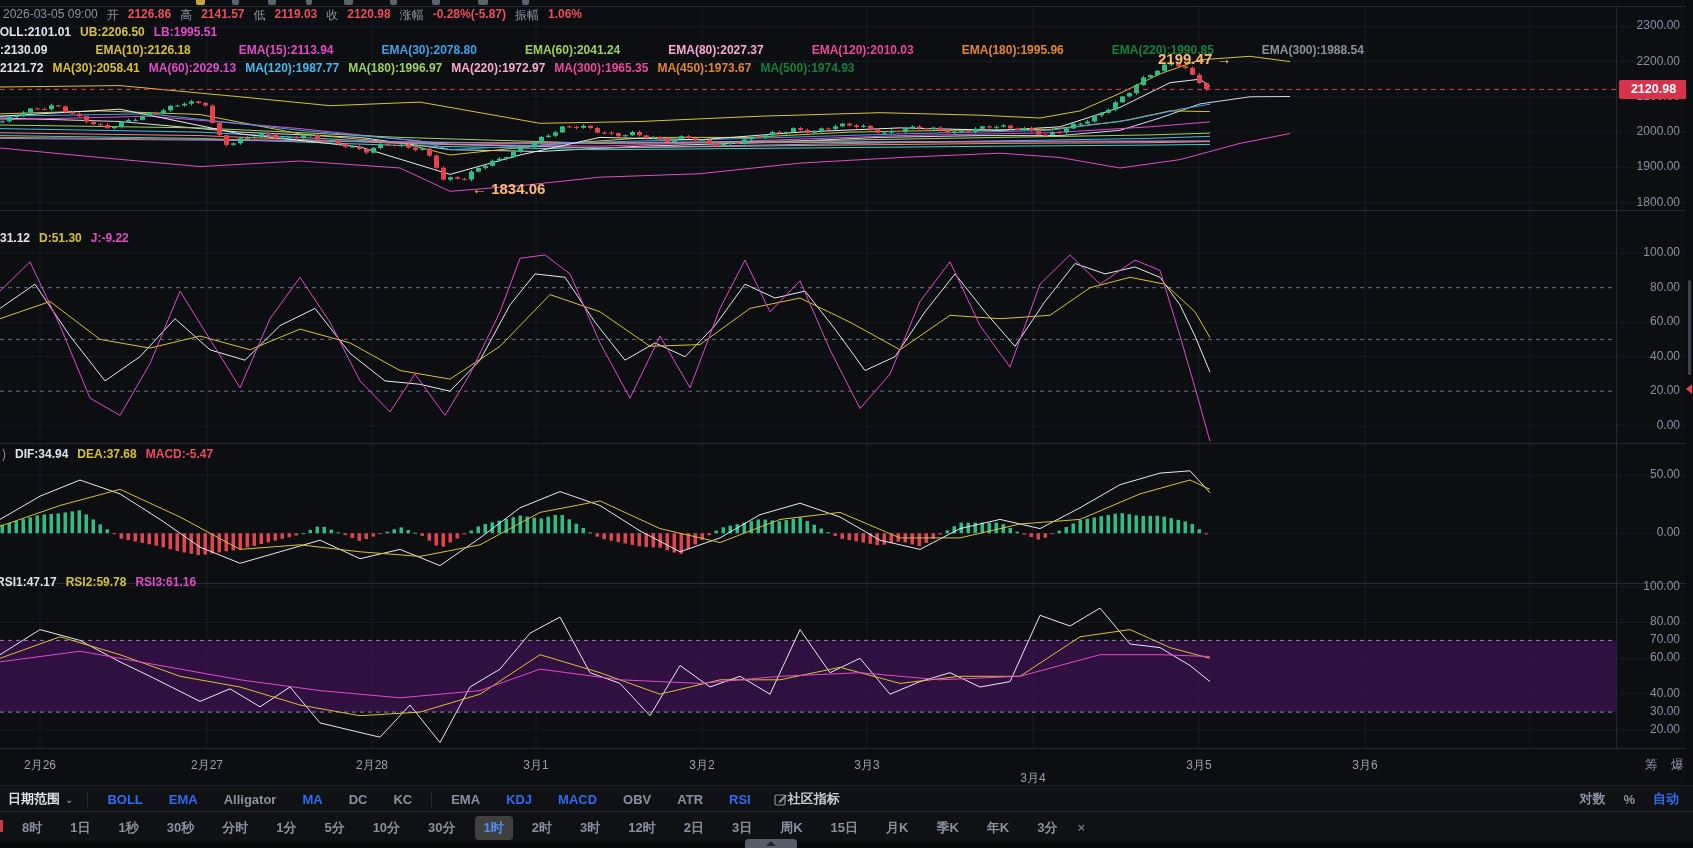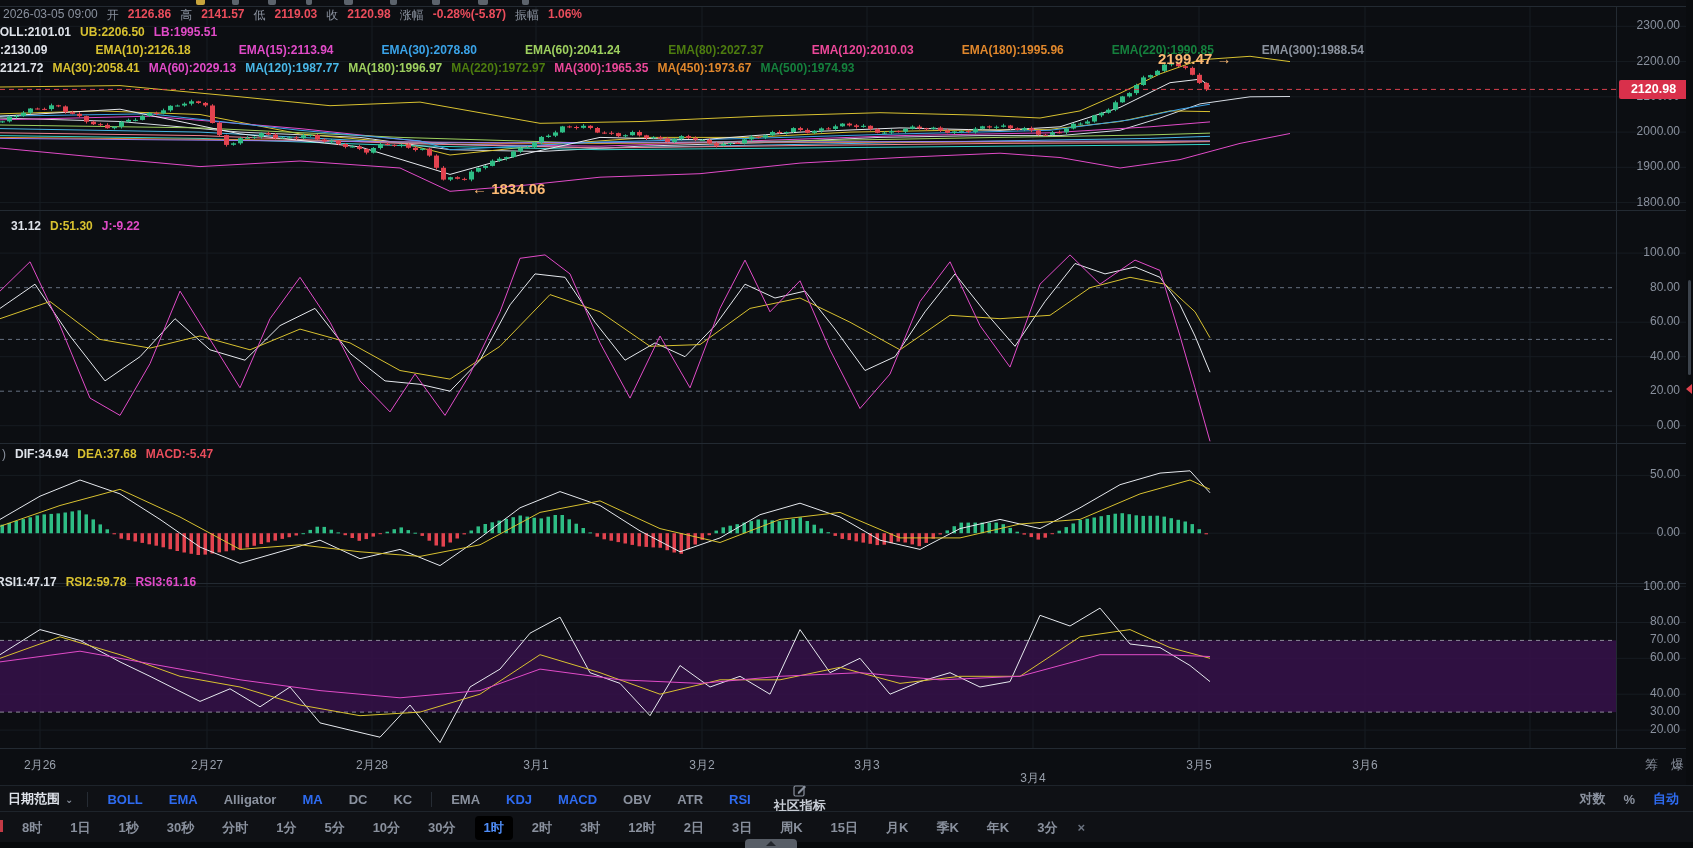--- a/index.html
+++ b/index.html
@@ -11,21 +11,21 @@
   .overlay-row{position:absolute;display:flex;gap:9px;font-size:12px;font-weight:700;
                white-space:nowrap;z-index:6;letter-spacing:0;}
   .overlay-row .tk{display:inline-block;}
   .tk.c-label{color:#8a919e;font-weight:400;}
   .tk.c-white{color:#dfe3ea;}
   .tk.c-red{color:#ea4d5c;}
   .tk.c-yellow{color:#d8c130;}
   .tk.c-magenta{color:#e14bc8;}
   .tk.c-blue{color:#3aa3e8;}
   .tk.c-green{color:#9ed05f;}
-  .tk.c-pink{color:#4d7c0f;}
+  .tk.c-pink{color:#f9a8d4;}
   .tk.c-teal{color:#ec4899;}
   .tk.c-cyan{color:#49b8e8;}
   .tk.c-orange{color:#e0872c;}
   .tk.c-purple{color:#15803d;}
   .tk.c-gray{color:#8b929e;}
   
   .axis-label{position:absolute;right:13px;width:80px;text-align:right;font-size:12px;
               color:#8a919e;z-index:5;}
   .date-label{position:absolute;top:757px;width:70px;text-align:center;font-size:12px;
               color:#99a0ac;z-index:5;}
@@ -48,29 +48,29 @@
   
   #toolbar-main{position:absolute;left:0;top:785px;width:1693px;height:26px;background:#0f1115;
                 border-top:1px solid #1e242b;display:flex;align-items:center;font-size:13px;
                 font-weight:600;z-index:10;}
   #toolbar-main .tb-item{padding:0 13px;color:#8a919e;cursor:pointer;white-space:nowrap;}
   #toolbar-main .tb-item.active{color:#2e6bf0;}
   .tb-divider{width:1px;height:15px;background:#262c34;margin:0 6px;}
   #date-range-btn{display:flex;align-items:center;gap:5px;padding:0 8px 0 8px;color:#dfe3ea;
                   font-weight:700;cursor:pointer;}
   #date-range-caret{color:#8a919e;font-size:10px;}
-  #community-btn{display:flex;align-items:center;color:#c8cdd5;padding:0 10px;cursor:pointer;flex-direction:column;}
+  #community-btn{display:flex;align-items:center;color:#c8cdd5;padding:0 10px;cursor:pointer;}
   #toolbar-right{margin-left:auto;display:flex;align-items:center;gap:18px;padding-right:14px;}
   #toolbar-right .tb-item{padding:0;}
   
   #timeframe-bar{position:absolute;left:0;top:811px;width:1693px;height:31px;background:#0f1115;
                  border-top:1px solid #1e242b;display:flex;align-items:center;font-size:13px;
                  font-weight:600;z-index:10;}
   .tf-item{padding:3px 9px;margin:0 5px;color:#8a919e;cursor:pointer;border-radius:4px;white-space:nowrap;}
-  .tf-item.active{color:#4f8df7;background:#000000;}
+  .tf-item.active{color:#4f8df7;background:#404040;}
   #tf-close{color:#6b7380;font-size:13px;padding:0 6px;cursor:pointer;}
   #tf-red-sliver{position:absolute;left:0;top:820px;width:3px;height:12px;background:#c23a45;z-index:11;}
   
   #collapse-handle{position:absolute;left:745px;top:839px;width:52px;height:9px;background:#585e67;
                    border-radius:4px 4px 0 0;z-index:12;display:flex;align-items:center;
                    justify-content:center;cursor:pointer;}
   #collapse-handle .arrow{width:0;height:0;border-left:5px solid transparent;
                           border-right:5px solid transparent;border-bottom:5px solid #23272d;}
   #bottom-strip{position:absolute;left:0;top:842px;width:1693px;height:6px;background:#07090b;z-index:10;}
   
@@ -714,21 +714,21 @@
         <span class="tk c-white">2121.72</span>
         <span class="tk c-yellow">MA(30):2058.41</span>
         <span class="tk c-magenta">MA(60):2029.13</span>
         <span class="tk c-cyan">MA(120):1987.77</span>
         <span class="tk c-green">MA(180):1996.97</span>
         <span class="tk c-pink">MA(220):1972.97</span>
         <span class="tk c-teal">MA(300):1965.35</span>
         <span class="tk c-orange">MA(450):1973.67</span>
         <span class="tk c-purple">MA(500):1974.93</span>
       </div>
-      <div class="overlay-row" style="left: 0px; top: 219px; padding-left: 11px;">
+      <div class="overlay-row" style="left: 0px; top: 231px;">
         <span class="tk c-white">31.12</span>
         <span class="tk c-yellow">D:51.30</span>
         <span class="tk c-magenta">J:-9.22</span>
       </div>
       <div class="overlay-row" style="left: 2px; top: 447px;">
         <span class="tk c-label">)</span>
         <span class="tk c-white">DIF:34.94</span>
         <span class="tk c-yellow">DEA:37.68</span>
         <span class="tk c-red">MACD:-5.47</span>
       </div>

